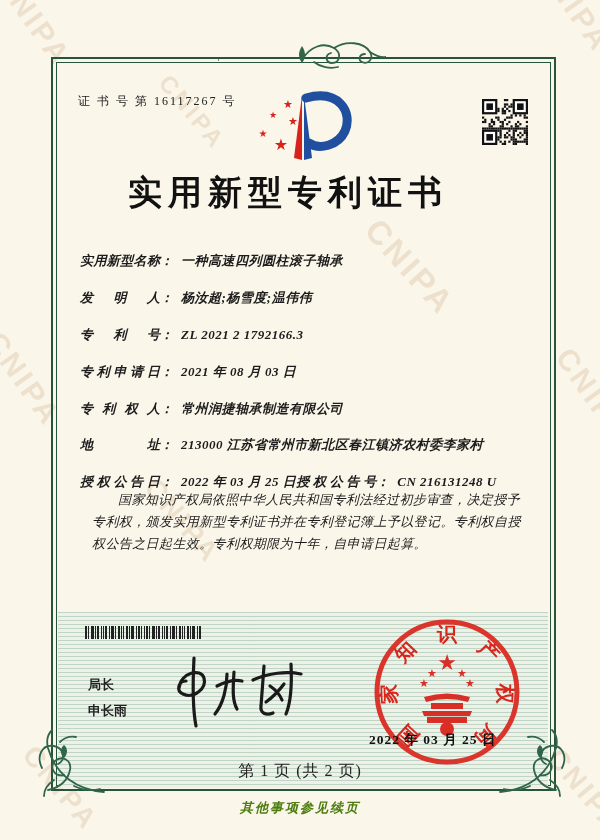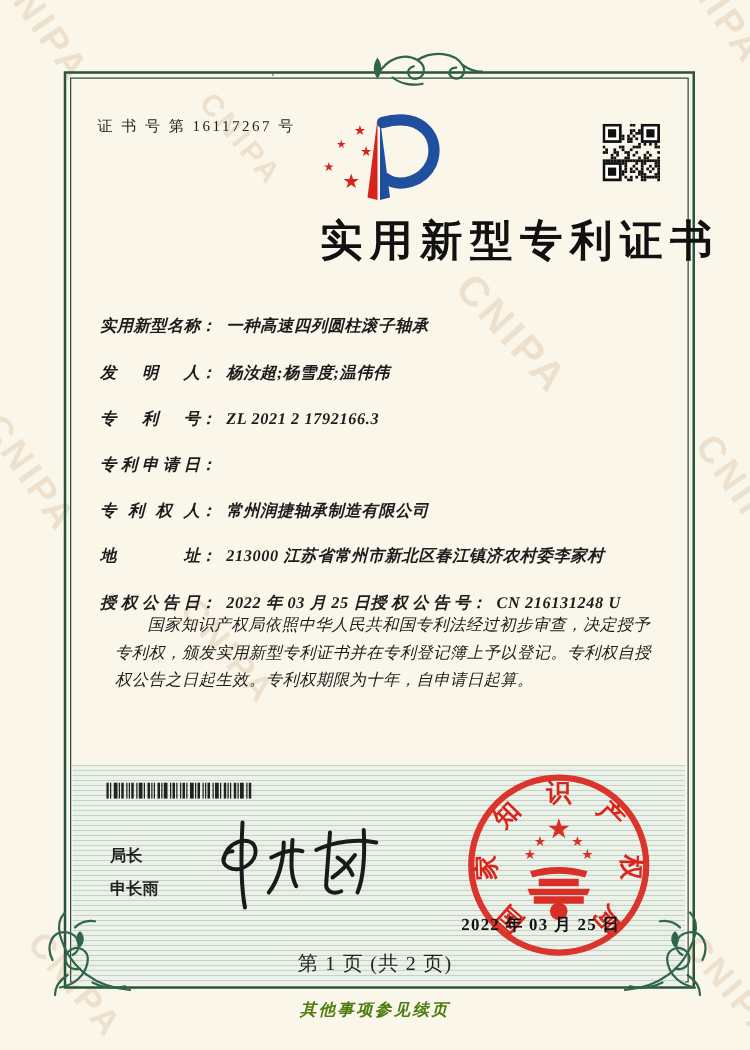--- a/index.html
+++ b/index.html
@@ -26,21 +26,21 @@
     background-color:#ecf2e9;
     background-image:repeating-linear-gradient(to bottom,
       rgba(96,140,108,.30) 0px, rgba(96,140,108,.30) 1px,
       rgba(236,242,233,0) 1px, rgba(236,242,233,0) 4px);
   }
   
   .cert-no{left:78px;top:93px;font-size:12px;letter-spacing:2px;color:#222;}
   .logo{left:251px;top:88px;}
   .qr{left:482px;top:99px;}
   .title{
-    left:0;top:170px;width:576px;text-align:right;
+    left:0;top:170px;width:576px;text-align:center;
     font-size:34px;font-weight:bold;letter-spacing:6px;color:#111;
   }
   
   .fields{left:80px;top:243px;width:460px;font-size:13px;}
   .frow{height:36.8px;display:flex;align-items:center;font-style:italic;}
   .flabel{
     display:inline-block;width:80px;font-weight:600;
     text-align:justify;text-align-last:justify;
   }
   .fcolon{font-weight:600;margin-right:8px;}
@@ -286,20 +286,21 @@
       <span class="fvalue">杨汝超;杨雪度;温伟伟</span>
     </div>
     <div class="frow">
       <span class="flabel">专利号</span>
       <span class="fcolon">：</span>
       <span class="fvalue">ZL 2021 2 1792166.3</span>
     </div>
     <div class="frow">
       <span class="flabel">专利申请日</span>
       <span class="fcolon">：</span>
+      <span class="fvalue">2021 年 08 月 03 日</span>
     </div>
     <div class="frow">
       <span class="flabel">专利权人</span>
       <span class="fcolon">：</span>
       <span class="fvalue">常州润捷轴承制造有限公司</span>
     </div>
     <div class="frow">
       <span class="flabel">地址</span>
       <span class="fcolon">：</span>
       <span class="fvalue">213000 江苏省常州市新北区春江镇济农村委李家村</span>

